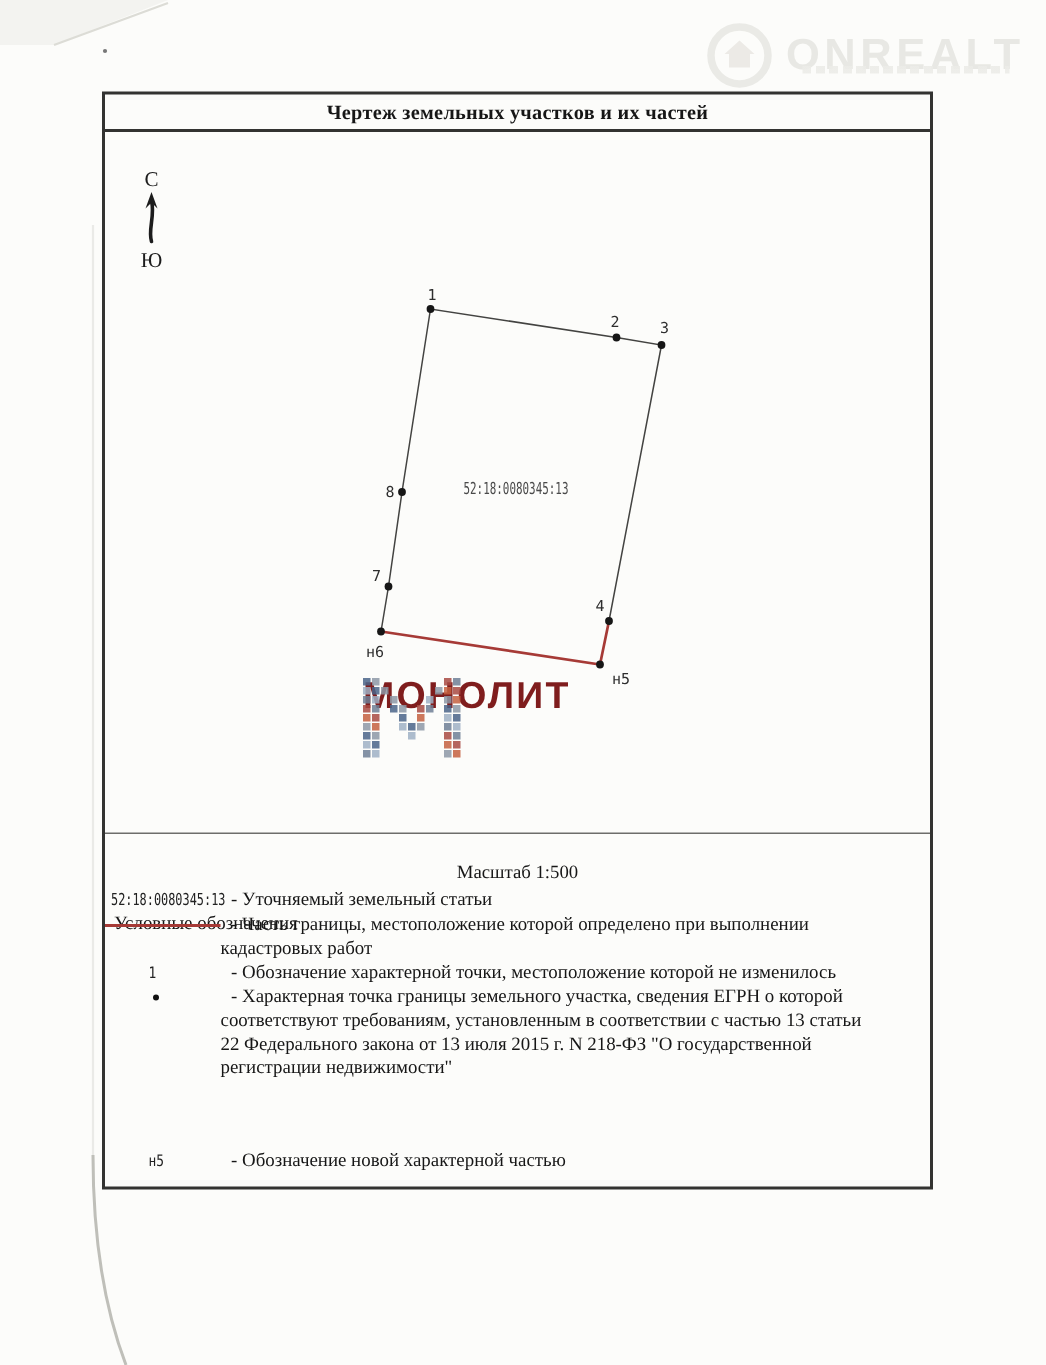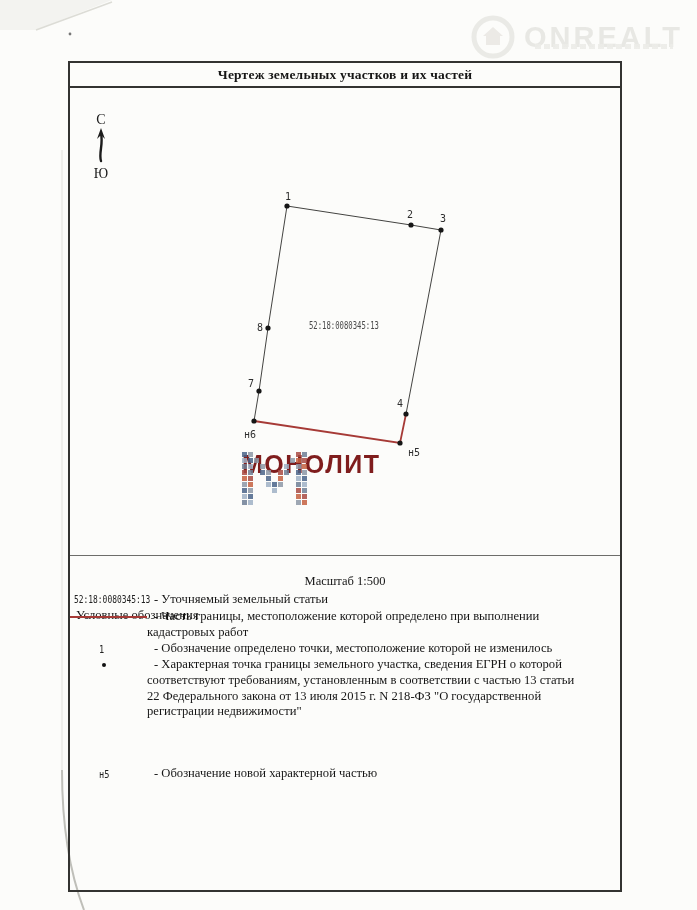--- a/index.html
+++ b/index.html
@@ -18,21 +18,21 @@
     font-size:29px;letter-spacing:3px;color:#e8e8e4;line-height:1;
   }
   .onrealt-tagline{
     position:absolute;right:24px;top:44px;width:138px;height:5px;
     background:repeating-linear-gradient(90deg,#ececе8 0 6px,transparent 6px 9px);
     background:repeating-linear-gradient(90deg,#ecece8 0 6px,transparent 6px 9px);
     opacity:.9;
   }
   
   .frame{
-    position:absolute;left:68px;top:61px;width:554px;height:831px;
+    position:absolute;left:68px;top:61px;width:554px;height:732px;
     border:2px solid #333331;box-sizing:border-box;background:transparent;
   }
   .title-row{
     height:23px;border-bottom:2px solid #333331;
     display:flex;align-items:center;justify-content:center;
     font-weight:bold;font-size:13.5px;letter-spacing:.2px;
   }
   .draw-zone{position:absolute;left:0;top:25px;width:550px;height:468px;}
   .draw-zone svg{position:absolute;left:0;top:0;}
   
@@ -187,21 +187,21 @@
     </div>
 
     <div class="legend-item" style="top:53px">
       <span class="sym-redline"></span>
       <div class="legend-text">- Часть границы, местоположение которой определено при выполнении
 кадастровых работ</div>
     </div>
 
     <div class="legend-item" style="top:85px">
       <span class="sym-point-label">1</span>
-      <div class="legend-text">- Обозначение определено точки, местоположение которой не изменилось</div>
+      <div class="legend-text">- Обозначение характерной точки, местоположение которой не изменилось</div>
     </div>
 
     <div class="legend-item" style="top:101px">
       <span class="sym-dot"></span>
       <div class="legend-text">- Характерная точка границы земельного участка, сведения ЕГРН о которой
 соответствуют требованиям, установленным в соответствии с частью 13 статьи
 22 Федерального закона от 13 июля 2015 г. N 218-ФЗ "О государственной
 регистрации недвижимости"</div>
     </div>
 

